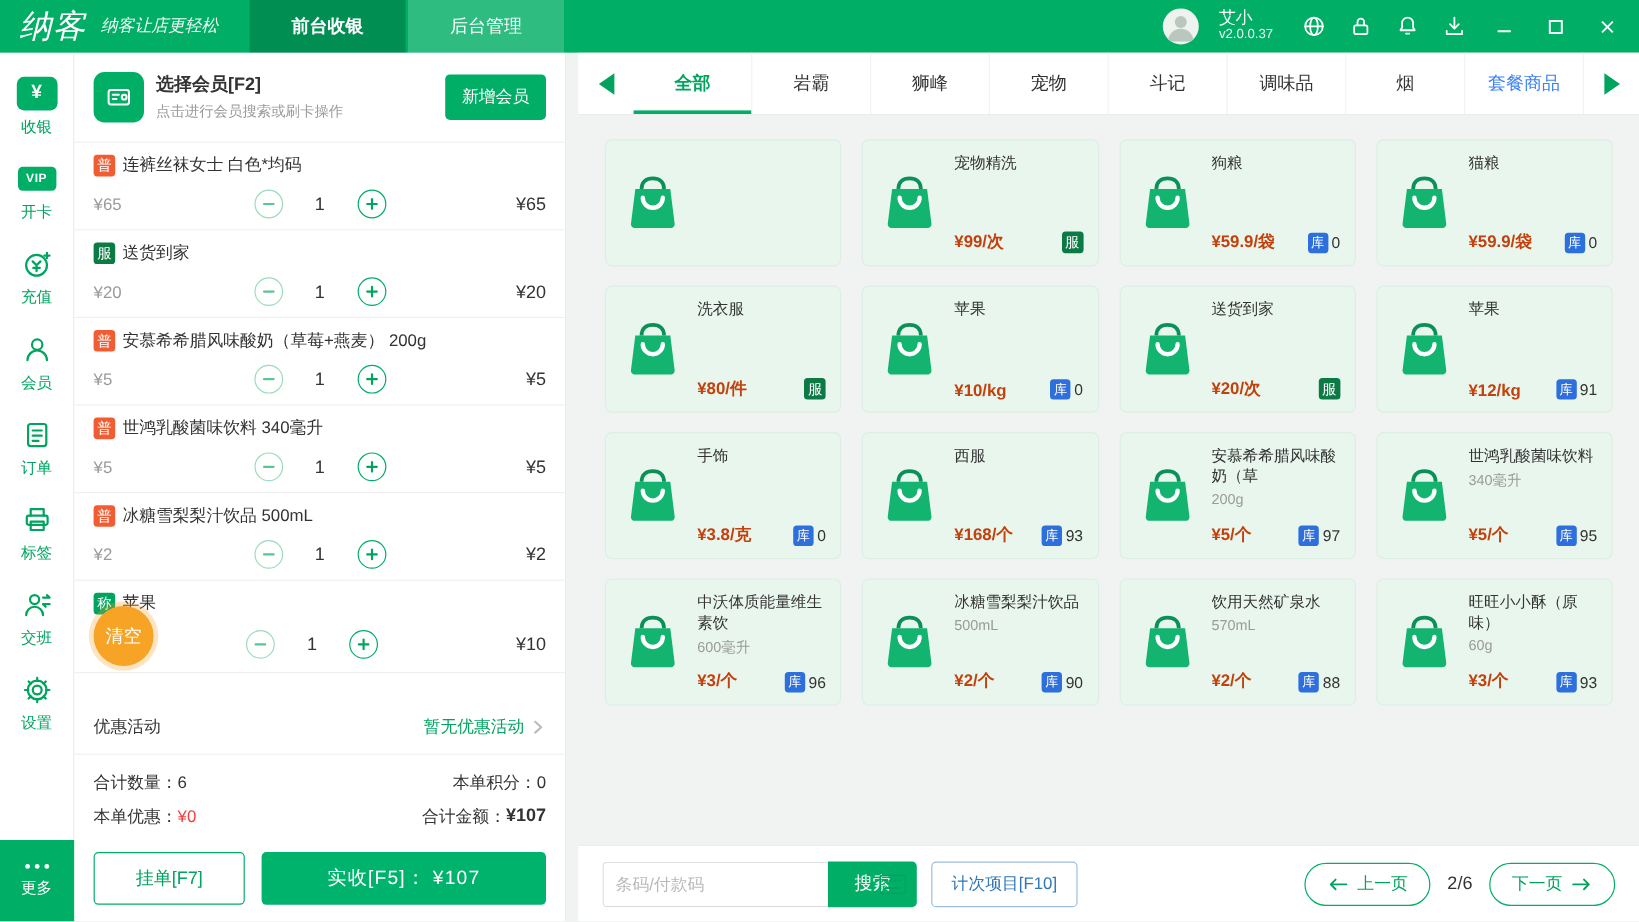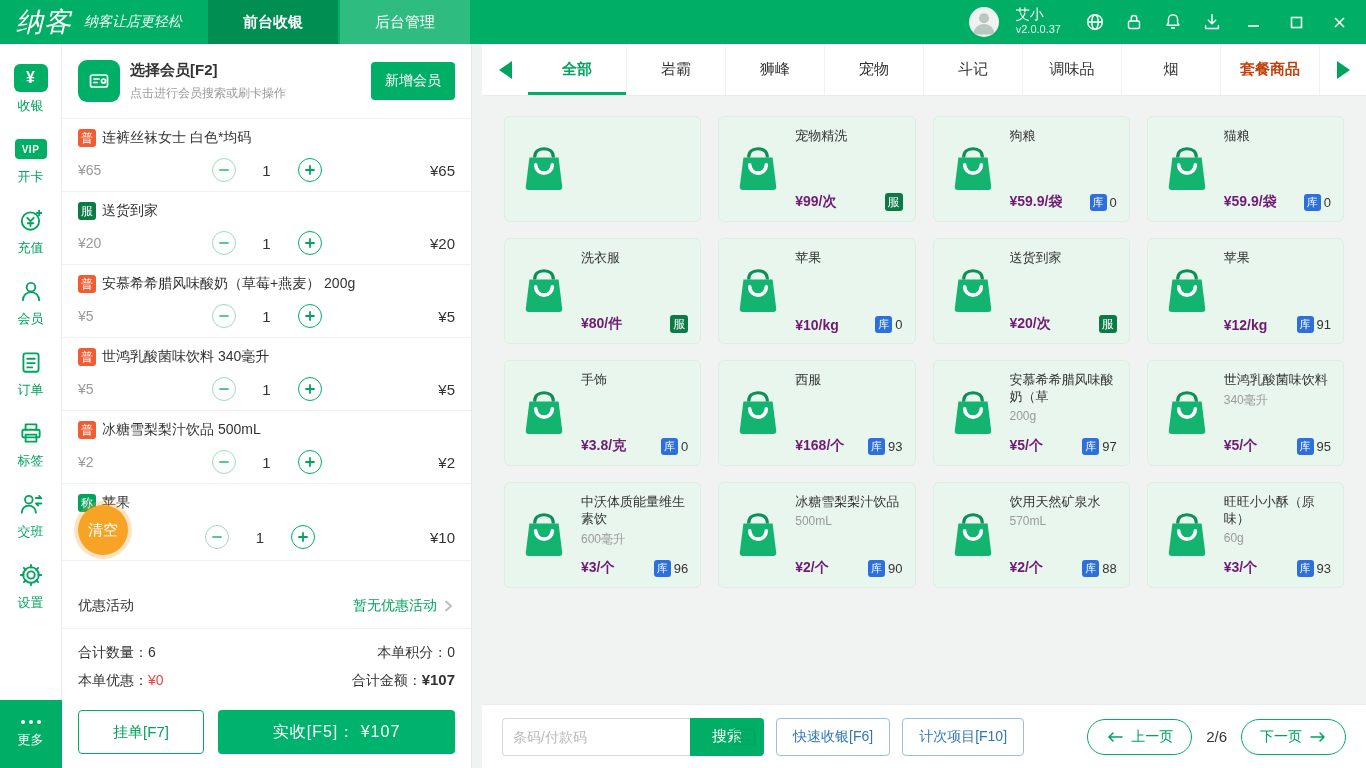--- a/index.html
+++ b/index.html
@@ -90,31 +90,31 @@
 
   
   .main{flex:1;display:flex;flex-direction:column;min-width:0;background:#f0f3f1;padding-left:10px;}
   .catbar{height:52px;background:#fff;display:flex;align-items:stretch;border-bottom:1px solid #ebebeb;flex:none;}
   .cat-arrow{width:46px;display:flex;align-items:center;justify-content:center;cursor:pointer;flex:none;}
   .tri-l{width:0;height:0;border:9px solid transparent;border-right:13px solid #00a45f;border-left:0;}
   .tri-r{width:0;height:0;border:9px solid transparent;border-left:13px solid #00a45f;border-right:0;}
   .cat-tab{flex:1;display:flex;align-items:center;justify-content:center;font-size:15px;color:#333;cursor:pointer;border-right:1px solid #f2f2f2;position:relative;}
   .cat-tab.active{color:#00a45f;font-weight:bold;}
   .cat-tab.active::after{content:"";position:absolute;left:0;right:0;bottom:0;height:3px;background:#00ae66;}
-  .cat-tab.orange{color:#c2410c;font-weight:bold;}
+  .cat-tab.orange{color:#3b82f6;}
 
   .grid{flex:1;display:grid;grid-template-columns:repeat(4,1fr);grid-auto-rows:106px;gap:16px 17px;padding:20px 22px;align-content:start;overflow:hidden;}
   .card{background:#e9f6ee;border:1px solid #ddeee3;border-radius:6px;padding:10px 12px;display:flex;gap:10px;cursor:pointer;overflow:hidden;}
   .bag{width:54px;display:flex;align-items:center;justify-content:center;flex:none;}
   .bag svg{width:50px;height:50px;}
   .card-body{flex:1;display:flex;flex-direction:column;min-width:0;}
   .p-name{font-size:13px;color:#333;line-height:17px;max-height:34px;overflow:hidden;}
   .p-sub{font-size:12px;color:#9a9a9a;margin-top:4px;}
   .p-bottom{margin-top:auto;display:flex;align-items:center;}
-  .p-price{font-size:14px;font-weight:bold;color:#701a75;}
+  .p-price{font-size:14px;font-weight:bold;color:#c2410c;}
   .tag-service{margin-left:auto;width:18px;height:18px;border-radius:3px;background:#0c7a45;color:#fff;font-size:12px;display:inline-flex;align-items:center;justify-content:center;}
   .stock{margin-left:auto;display:inline-flex;align-items:center;}
   .stock i{font-style:normal;width:17px;height:17px;border-radius:3px;background:#2d6fdd;color:#fff;font-size:11px;display:inline-flex;align-items:center;justify-content:center;margin-right:3px;}
   .stock b{font-weight:normal;font-size:13px;color:#333;}
 
   
   .bottombar{height:64px;background:#fff;border-top:1px solid #ececec;display:flex;align-items:center;padding:0 20px;gap:12px;flex:none;}
   .search-box{position:relative;display:flex;}
   .search-input{width:188px;height:38px;border:1px solid #d9d9d9;border-right:none;border-radius:4px 0 0 4px;padding:0 36px 0 10px;font-size:14px;color:#333;outline:none;}
   .search-input::placeholder{color:#b9b9b9;}
@@ -826,21 +826,20 @@
                 <rect x="1.5" y="1.5" width="21" height="15" rx="2"></rect>
                 <line x1="5" y1="6" x2="6.5" y2="6"></line>
                 <line x1="9" y1="6" x2="10.5" y2="6"></line>
                 <line x1="13" y1="6" x2="14.5" y2="6"></line>
                 <line x1="17" y1="6" x2="18.5" y2="6"></line>
                 <line x1="6" y1="12" x2="18" y2="12"></line>
               </svg>
           </span>
           <button class="btn-search">搜索</button>
         </div>
-        <button class="btn-blue">快速收银[F6]</button>
         <button class="btn-blue">计次项目[F10]</button>
         <div class="pager">
           <button class="pill">
             <svg viewBox="0 0 18 12">
                 <path d="M16 6 H3 M3 6 l4 -4 M3 6 l4 4"></path>
               </svg>
             <span>上一页</span>
           </button>
           <span class="page-ind">2/6</span>
           <button class="pill">

